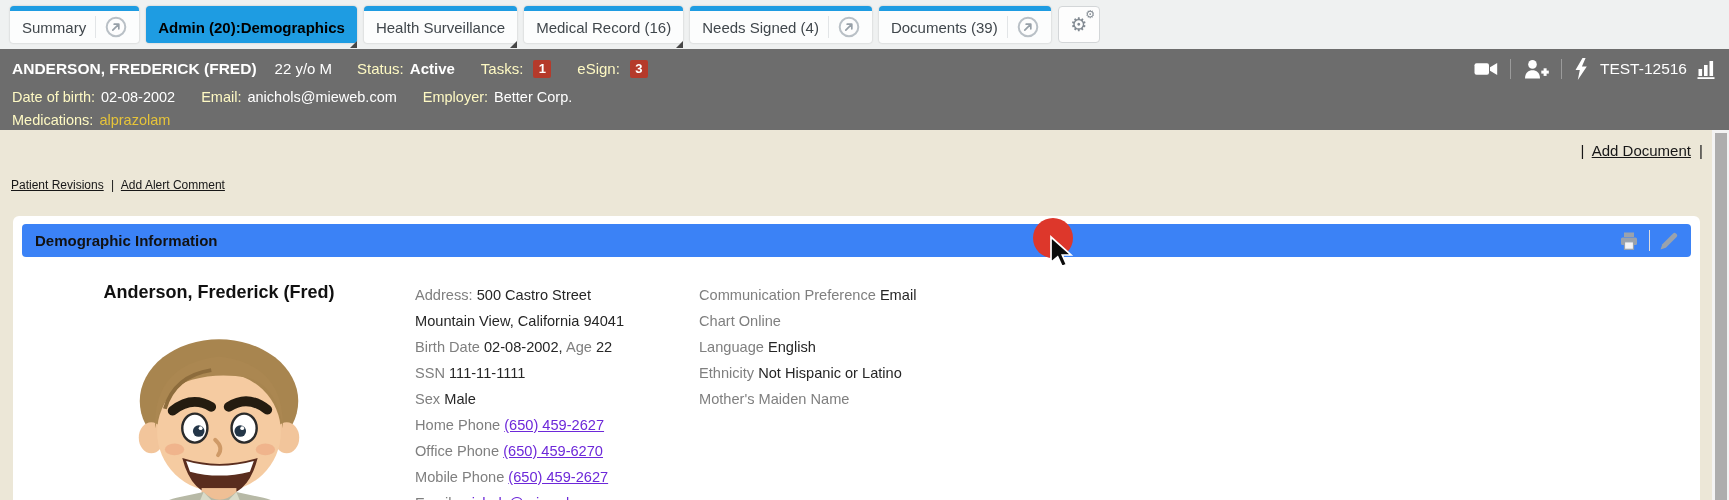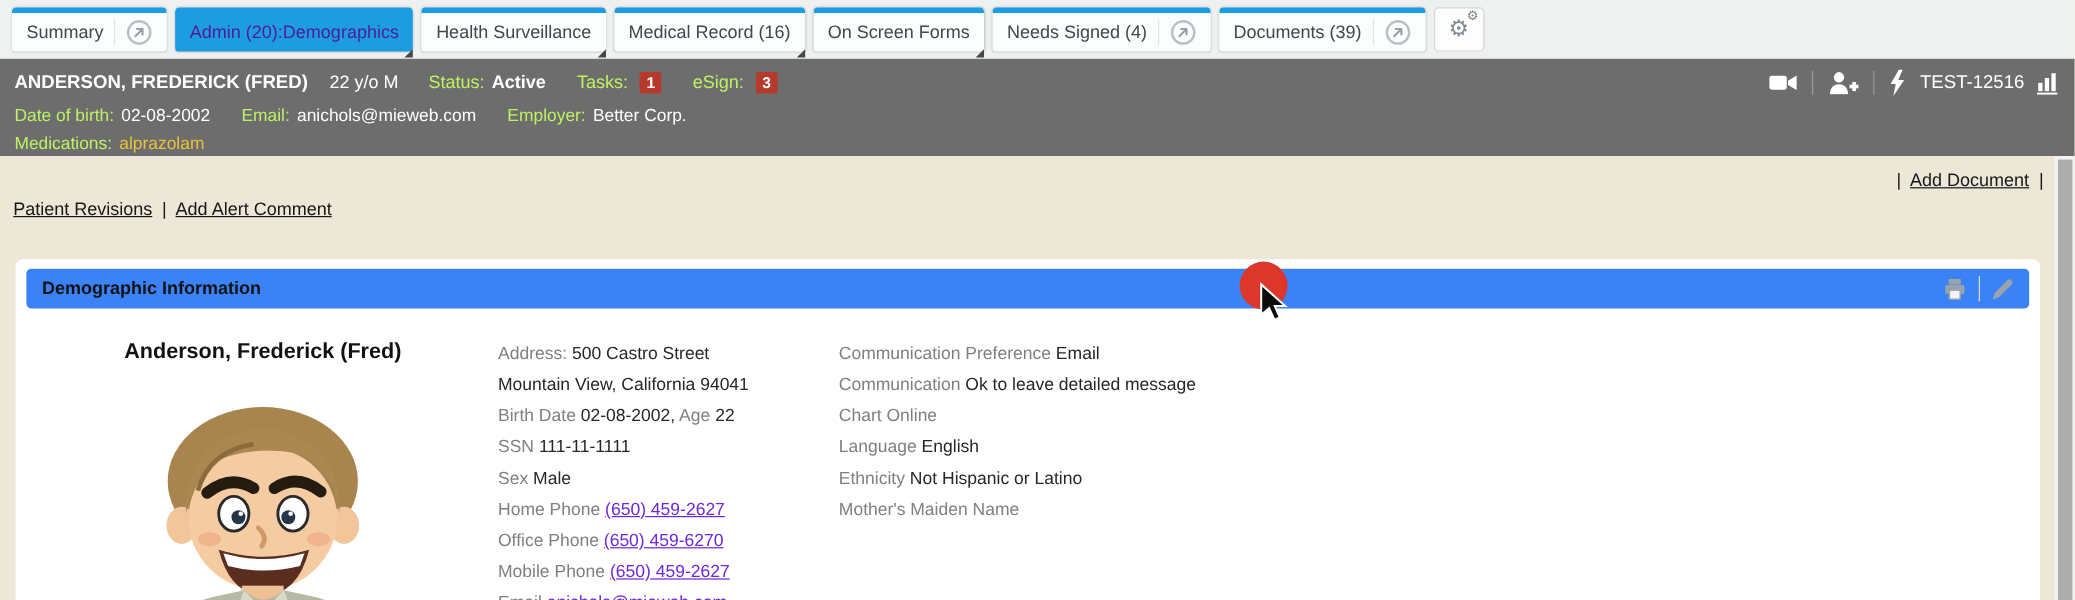--- a/index.html
+++ b/index.html
@@ -7,55 +7,55 @@
   body { font-family: "Liberation Sans", sans-serif; }
   #app { position:relative; width:1729px; height:500px; overflow:hidden; background:var(--beige,#ece7d7); }
 
   
   .tabbar { position:absolute; top:0; left:0; right:0; height:49px; background:#eff1f1;
             display:flex; align-items:center; padding-left:10px; }
   .tab { height:37px; border-top:5px solid var(--accent-blue,#1e9ce2); border-radius:4px 4px 3px 3px;
          background:#fcfdfd; display:flex; align-items:center; padding:0 12px; margin-right:7px;
          box-shadow:0 0 2px rgba(0,0,0,.22); font-size:15px; color:#40474c; position:relative;
          cursor:pointer; white-space:nowrap; }
-  .tab.active { background:var(--accent-blue,#1e9ce2); color:#4c1d95; font-weight:normal; }
+  .tab.active { background:var(--accent-blue,#1e9ce2); color:#000000; font-weight:bold; }
   .tab-popout { display:flex; align-items:center; border-left:1px solid #e2e5e7; padding-left:9px; margin-left:9px; }
   .tab-fold { position:absolute; right:0; bottom:-5px; width:0; height:0;
               border-style:solid; border-width:0 0 7px 7px;
               border-color:transparent transparent #474747 transparent; }
   .settings-btn { height:37px; width:42px; background:#fdfdfd; border:1px solid #d3d6d8; border-radius:4px;
                   display:flex; align-items:center; justify-content:center; cursor:pointer; position:relative; }
   .gears { position:relative; color:#828a92; font-size:19px; line-height:1; }
   .gears .gear-small { position:absolute; top:-6px; right:-8px; font-size:11px; }
 
   
   .pt-bar { position:absolute; top:49px; left:0; right:0; height:81px; background:var(--bar-gray,#6d6d6d);
             color:#fff; padding:5px 12px 0; }
   .pt-row1 { display:flex; align-items:center; height:29px; font-size:15px; }
   .pt-name { font-weight:bold; font-size:15.5px; margin-right:18px; }
   .pt-agesex { margin-right:25px;text-align:right; }
-  .hdr-lbl { color:#bef264; margin-right:6px; }
+  .hdr-lbl { color:#fef9c3; margin-right:6px; }
   .hdr-val { color:#fff; }
   .b { font-weight:bold; }
   .mr26 { margin-right:26px; }
   .badge { min-width:18px; height:18px; background:var(--badge-red,#b53a2b); color:#fff; font-weight:bold;
            font-size:13px; display:inline-flex; align-items:center; justify-content:center;
            padding:0 4px; border-radius:2px; margin-right:26px; }
   .pt-right { margin-left:auto; display:flex; align-items:center; }
   .vdiv { width:1px; height:20px; background:#9b9b9b; margin:0 12px; }
   .chart-id { font-size:15.5px; margin:0 10px 0 12px; }
   .pt-row2, .pt-row3 { display:flex; align-items:center; font-size:14.5px; height:23px; }
   .pt-row2 { margin-top:2px; }
   .meds-val { color:var(--meds-yellow,#e6c43a); }
   .icon-btn { display:flex; align-items:center; cursor:pointer; }
 
   
   .content { position:absolute; top:130px; left:0; right:0; bottom:0; background:var(--beige,#ece7d7); }
   .adddoc-row { position:absolute; top:12px; right:22px; font-size:15px; color:#171717; }
-  .revisions-row { position:absolute; top:36px; left:11px; font-size:15px; color:#171717;text-align:right; }
+  .revisions-row { position:absolute; top:48px; left:11px; font-size:12px; color:#171717;text-align:right; }
   .txt-link { color:#171717; text-decoration:underline; cursor:pointer; }
   .pipe { margin:0 4px; }
 
   
   .panel { position:absolute; top:86px; left:13px; right:29px; bottom:0; background:#fff;
            border-radius:6px 6px 0 0; overflow:hidden; }
   .panel-header { margin:8px 9px 0; height:33px; background:#3b82f6; border-radius:4px;
                   display:flex; align-items:center; padding:0 13px; }
   .panel-title { font-weight:bold; font-size:15px; color:#121212; }
   .panel-icons { margin-left:auto; display:flex; align-items:center; }
@@ -96,24 +96,20 @@
       <div class="tab active">
         <span class="tab-label">Admin (20):Demographics</span>
         <span class="tab-fold"></span>
       </div>
       <div class="tab">
         <span class="tab-label">Health Surveillance</span>
         <span class="tab-fold"></span>
       </div>
       <div class="tab">
         <span class="tab-label">Medical Record (16)</span>
-        <span class="tab-fold"></span>
-      </div>
-      <div class="tab">
-        <span class="tab-label">On Screen Forms</span>
         <span class="tab-fold"></span>
       </div>
       <div class="tab">
         <span class="tab-label">Needs Signed (4)</span>
         <span class="tab-popout">
     <svg width="22" height="22" viewBox="0 0 22 22">
       <circle cx="11" cy="11" r="9.3" fill="#fdfdfd" stroke="#b9c0c6" stroke-width="2"></circle>
       <path d="M7.8 14.2 L13.6 8.4 M9.2 8.2 L13.8 8.2 L13.8 12.8" fill="none" stroke="#97a0a8" stroke-width="1.7" stroke-linecap="round" stroke-linejoin="round"></path>
     </svg>
   </span>
@@ -264,21 +260,20 @@
             <div class="drow"><span class="lbl">Birth Date</span> <span class="val">02-08-2002,</span> <span class="lbl">Age</span> <span class="val">22</span> </div>
             <div class="drow"><span class="lbl">SSN</span> <span class="val">111-11-1111</span> </div>
             <div class="drow"><span class="lbl">Sex</span> <span class="val">Male</span> </div>
             <div class="drow"><span class="lbl">Home Phone</span> <span class="lnk">(650) 459-2627</span> </div>
             <div class="drow"><span class="lbl">Office Phone</span> <span class="lnk">(650) 459-6270</span> </div>
             <div class="drow"><span class="lbl">Mobile Phone</span> <span class="lnk">(650) 459-2627</span> </div>
             <div class="drow"><span class="lbl">Email</span> <span class="lnk">anichols@mieweb.com</span> </div>
           </div>
         <div class="col-right" id="right-col">
             <div class="drow"><span class="lbl">Communication Preference</span> <span class="val">Email</span> </div>
-            <div class="drow"><span class="lbl">Communication</span> <span class="val">Ok to leave detailed message</span> </div>
             <div class="drow"><span class="lbl">Chart Online</span> </div>
             <div class="drow"><span class="lbl">Language</span> <span class="val">English</span> </div>
             <div class="drow"><span class="lbl">Ethnicity</span> <span class="val">Not Hispanic or Latino</span> </div>
             <div class="drow"><span class="lbl">Mother's Maiden Name</span> </div>
           </div>
       </div>
     </div>
   </div>
 
   <div class="scroll-strip">

